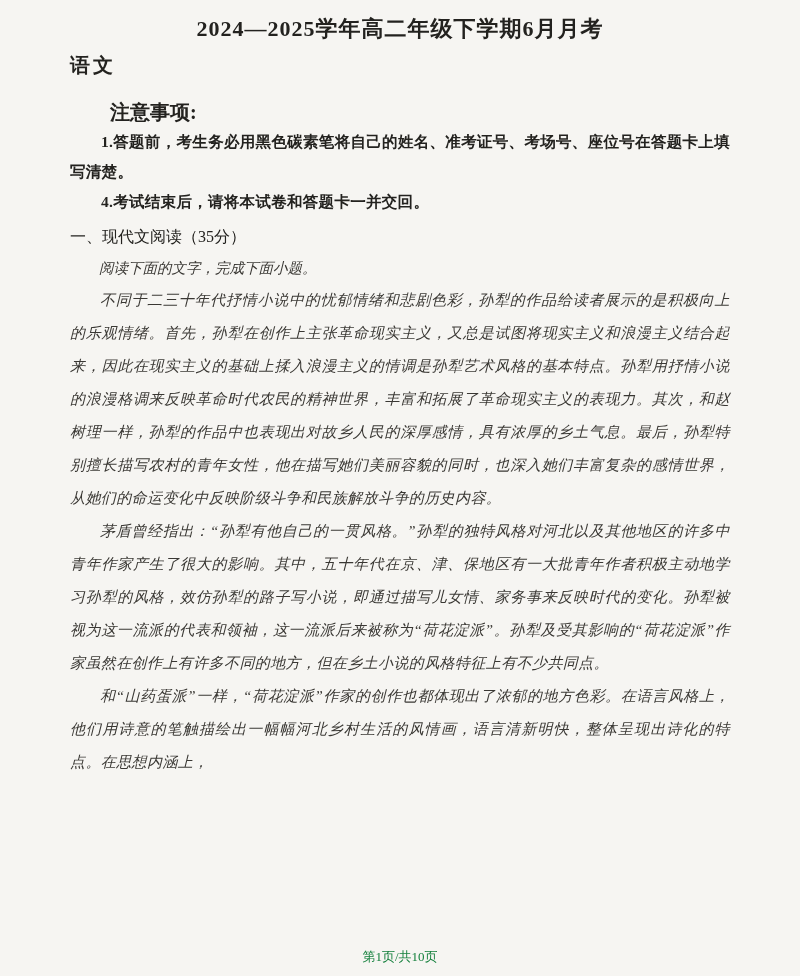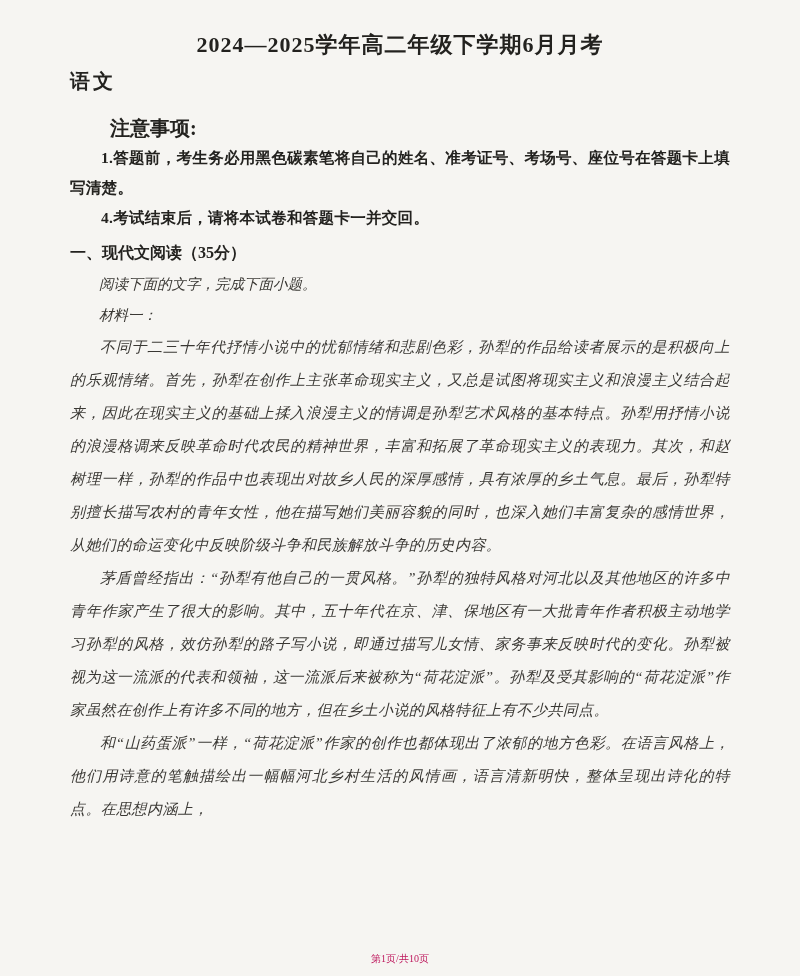--- a/index.html
+++ b/index.html
@@ -12,21 +12,21 @@
     background: #f6f5f2;
     font-family: "Liberation Serif", serif;
     color: #23221f;
     overflow: hidden;
   }
   .page {
     position: relative;
     box-sizing: border-box;
     width: 800px;
     height: 976px;
-    padding: 24px 70px 0 70px;
+    padding: 8px 70px 0 70px;
   }
   .exam-title {
     font-size: 22px;
     font-weight: bold;
     text-align: center;
     margin: 6px 0 8px 0;
     letter-spacing: 1px;
   }
   .exam-subject {
     font-size: 20px;
@@ -45,21 +45,21 @@
     margin: 0;
     font-size: 15.5px;
     font-weight: bold;
     line-height: 30px;
     text-indent: 2em;
     text-align: justify;
     letter-spacing: 0.3px;
   }
   .section-heading {
     font-size: 16px;
-    font-weight: bold;
+    font-weight: normal;
     line-height: 32px;
     margin-top: 4px;
   }
   .subsection-heading {
     font-size: 15.5px;
     font-weight: bold;
     line-height: 32px;
     text-indent: 2em;
   }
   .kai {
@@ -79,43 +79,42 @@
     text-indent: 2em;
     text-align: justify;
     letter-spacing: 0.4px;
   }
   .page-footer {
     position: absolute;
     left: 0;
     bottom: 10px;
     width: 100%;
     text-align: center;
-    font-size: 10px;
-    color: #be185d;
+    font-size: 13px;
+    color: #15803d;
   }
 </style>
 </head>
 <body style="background: rgb(246, 245, 242); color: rgb(35, 34, 31);">
 
 <div class="page">
 
   <h1 class="exam-title">2024—2025学年高二年级下学期6月月考</h1>
 
   <h2 class="exam-subject">语文</h2>
 
   <div class="notice">
     <div class="notice-heading">注意事项:</div>
     <p class="notice-item">1.答题前，考生务必用黑色碳素笔将自己的姓名、准考证号、考场号、座位号在答题卡上填写清楚。</p>
     <p class="notice-item">4.考试结束后，请将本试卷和答题卡一并交回。</p>
   </div>
 
   <div class="section">
     <div class="section-heading">一、现代文阅读（35分）</div>
     <p class="kai instruction">阅读下面的文字，完成下面小题。</p>
-    <p class="kai material-label">材料一：</p>
     <p class="kai body-para">不同于二三十年代抒情小说中的忧郁情绪和悲剧色彩，孙犁的作品给读者展示的是积极向上的乐观情绪。首先，孙犁在创作上主张革命现实主义，又总是试图将现实主义和浪漫主义结合起来，因此在现实主义的基础上揉入浪漫主义的情调是孙犁艺术风格的基本特点。孙犁用抒情小说的浪漫格调来反映革命时代农民的精神世界，丰富和拓展了革命现实主义的表现力。其次，和赵树理一样，孙犁的作品中也表现出对故乡人民的深厚感情，具有浓厚的乡土气息。最后，孙犁特别擅长描写农村的青年女性，他在描写她们美丽容貌的同时，也深入她们丰富复杂的感情世界，从她们的命运变化中反映阶级斗争和民族解放斗争的历史内容。</p>
     <p class="kai body-para">茅盾曾经指出：“孙犁有他自己的一贯风格。”孙犁的独特风格对河北以及其他地区的许多中青年作家产生了很大的影响。其中，五十年代在京、津、保地区有一大批青年作者积极主动地学习孙犁的风格，效仿孙犁的路子写小说，即通过描写儿女情、家务事来反映时代的变化。孙犁被视为这一流派的代表和领袖，这一流派后来被称为“荷花淀派”。孙犁及受其影响的“荷花淀派”作家虽然在创作上有许多不同的地方，但在乡土小说的风格特征上有不少共同点。</p>
     <p class="kai body-para">和“山药蛋派”一样，“荷花淀派”作家的创作也都体现出了浓郁的地方色彩。在语言风格上，他们用诗意的笔触描绘出一幅幅河北乡村生活的风情画，语言清新明快，整体呈现出诗化的特点。在思想内涵上，</p>
   </div>
 
   <div class="page-footer">第1页/共10页</div>
 
 </div>
 
 </body></html>

